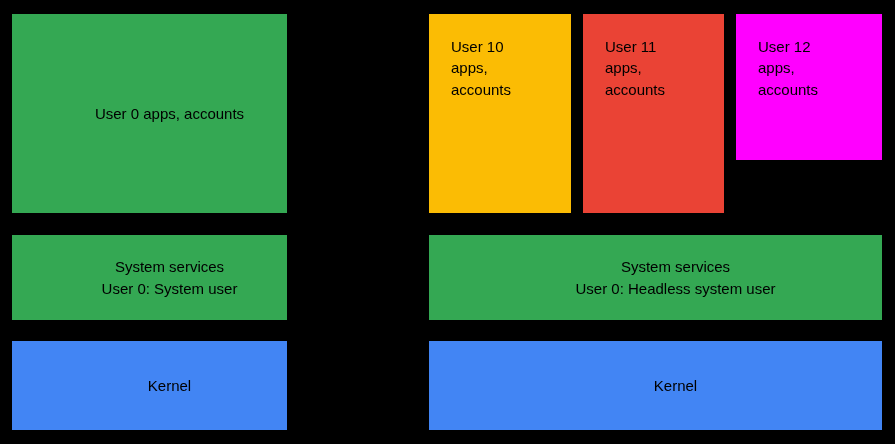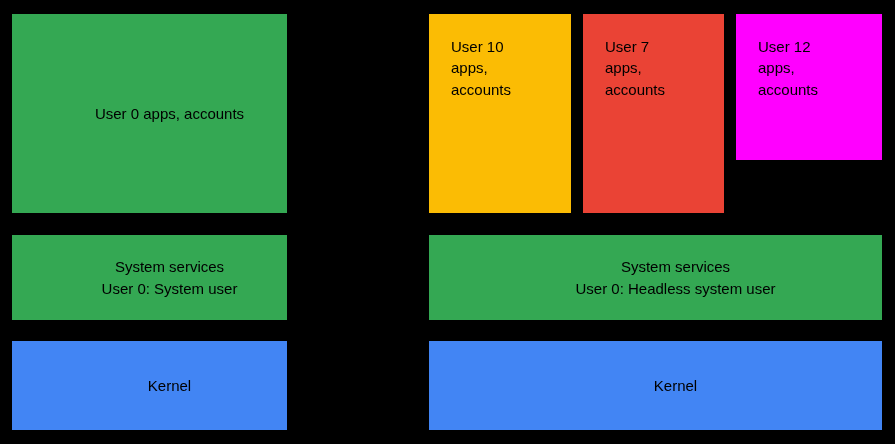--- a/index.html
+++ b/index.html
@@ -70,21 +70,21 @@
     <span class="label">Kernel</span>
   </div>
 
   <div class="box top-left" style="left:429px; top:14px; width:142px; height:199px; background:#FBBC04;">
     <span class="label">User 10
 apps,
 accounts</span>
   </div>
 
   <div class="box top-left" style="left:583px; top:14px; width:141px; height:199px; background:#EA4335;">
-    <span class="label">User 7
+    <span class="label">User 11
 apps,
 accounts</span>
   </div>
 
   <div class="box top-left" style="left:736px; top:14px; width:146px; height:146px; background:#FF00FF;">
     <span class="label">User 12
 apps,
 accounts</span>
   </div>
 

